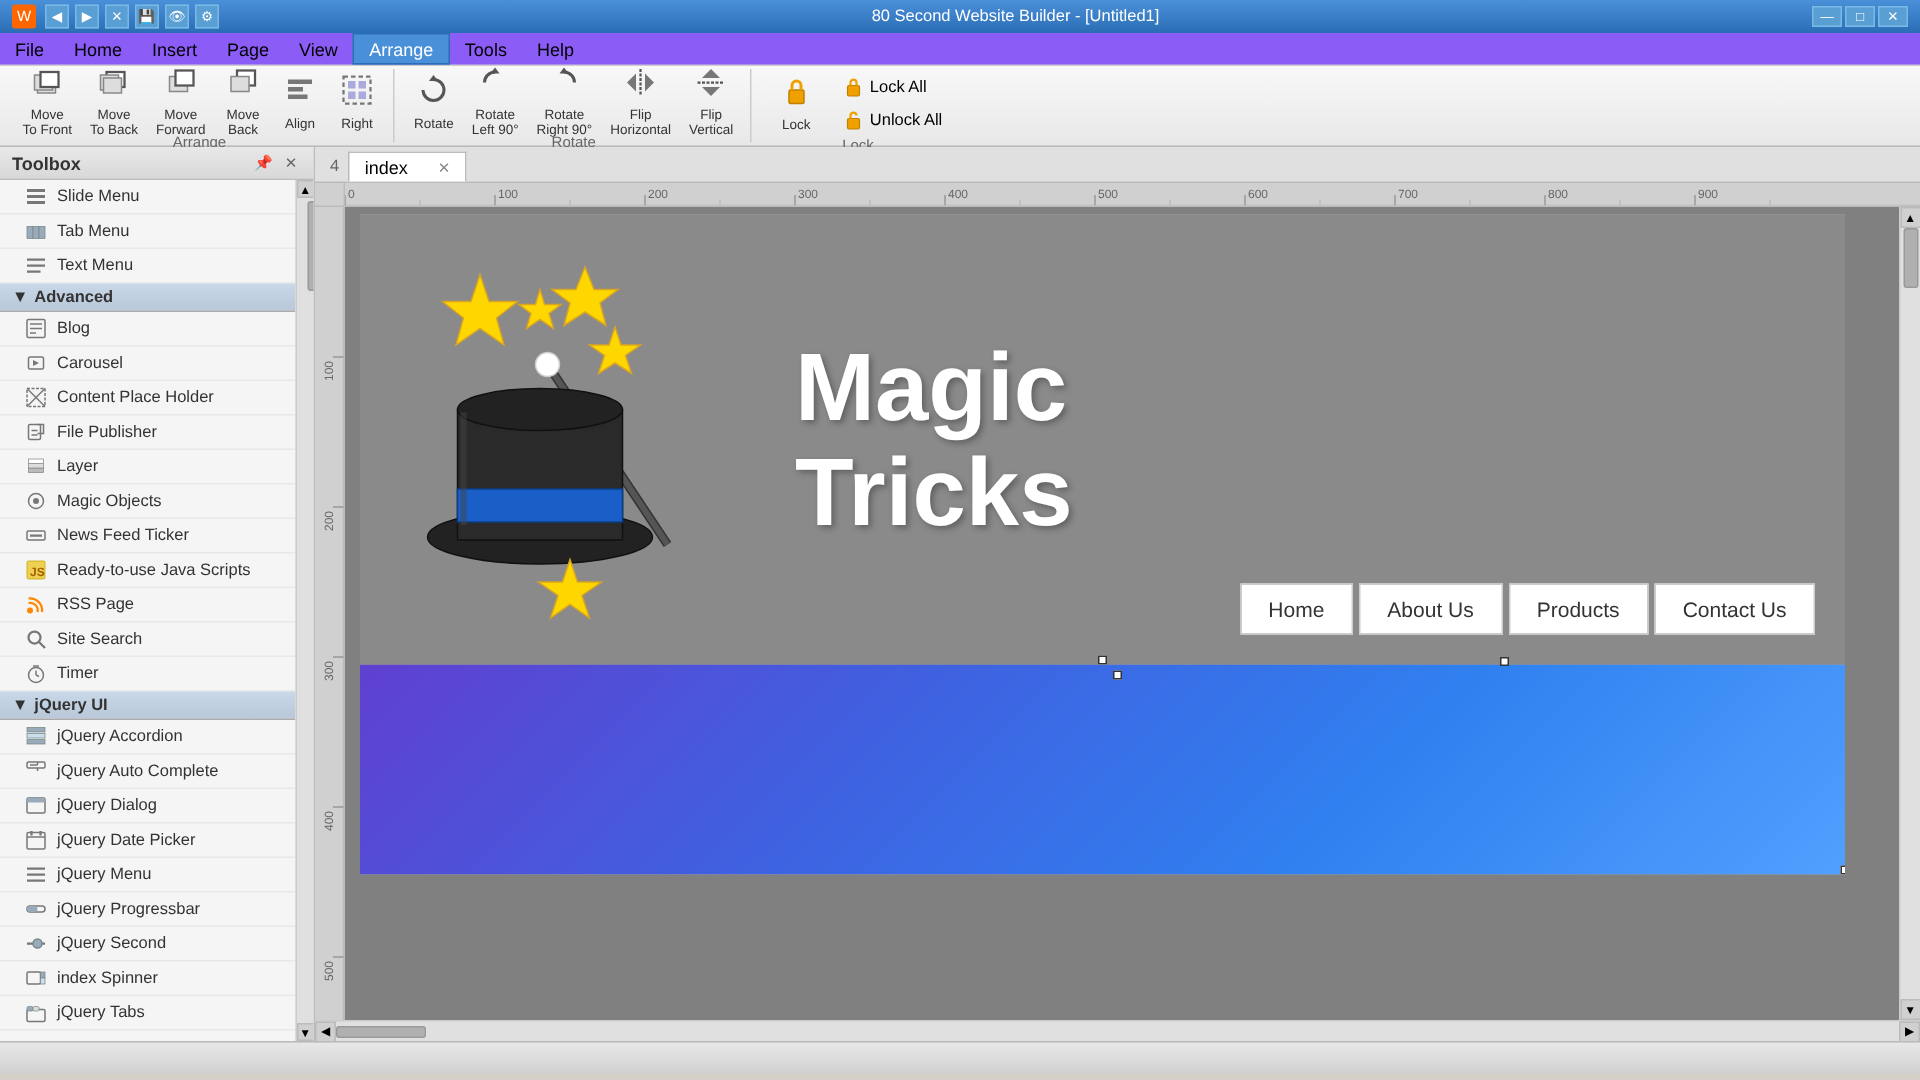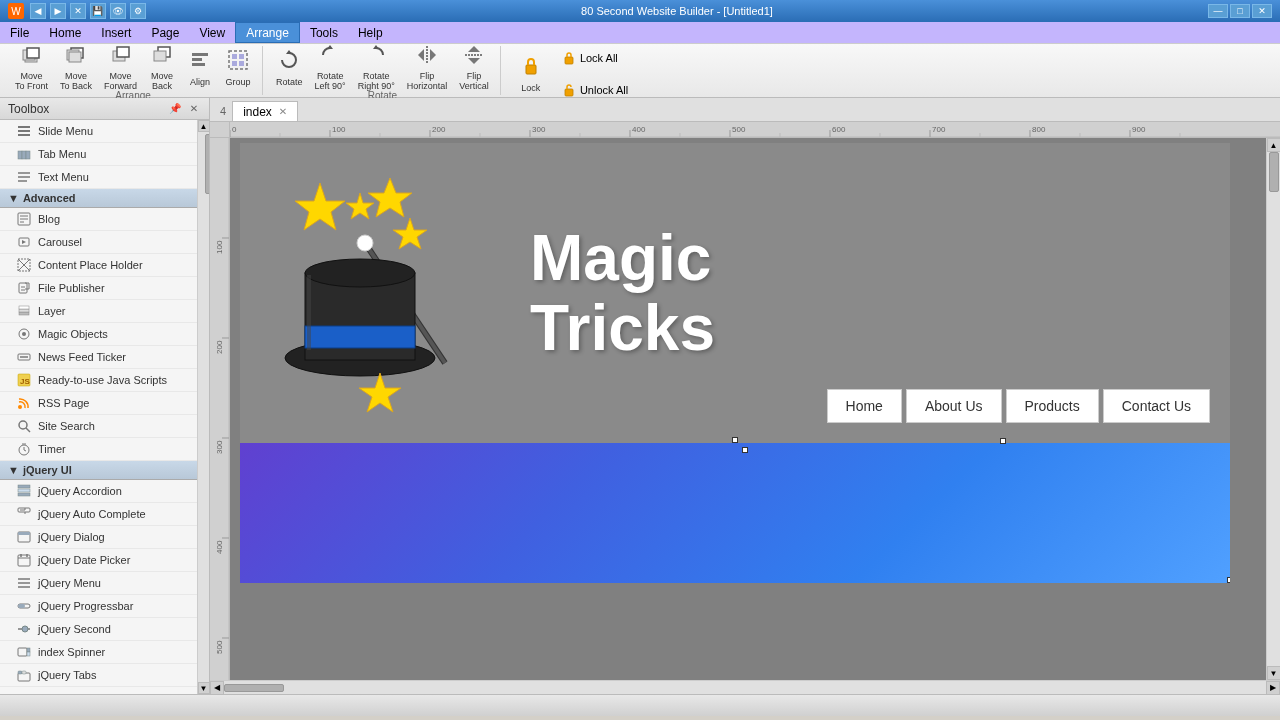--- a/index.html
+++ b/index.html
@@ -17,21 +17,21 @@
       justify-content: space-between;
     }
     #title-bar-left { display: flex; align-items: center; gap: 6px; }
     #title-bar-icons { display: flex; gap: 4px; }
     .title-icon { width: 16px; height: 16px; background: #5a9fd4; border: 1px solid #7ab8e8; display: inline-flex; align-items: center; justify-content: center; font-size: 9px; color: white; cursor: pointer; }
     #title-bar-controls { display: flex; gap: 2px; }
     .win-btn { width: 20px; height: 14px; background: #5a9fd4; border: 1px solid #7ab8e8; font-size: 9px; color: white; display: flex; align-items: center; justify-content: center; cursor: pointer; }
 
     
     #menu-bar {
-      background: #c4b5fd;
+      background: #8b5cf6;
       height: 22px;
       display: flex;
       align-items: flex-start;
       border-bottom: 1px solid #ccc;
     }
     .menu-item {
       padding: 3px 10px;
       cursor: pointer;
       font-size: 12px;
       color: #000;
@@ -76,21 +76,21 @@
       cursor: pointer;
       border: 1px solid transparent;
       border-radius: 2px;
       font-size: 9px;
       min-width: 36px;
       height: 40px;
       color: #333;
       text-align: center;
     }
     .toolbar-btn-icon { font-size: 18px; margin-bottom: 1px; }
-    .lock-group { display: flex; flex-direction: column; gap: 12px; justify-content: flex-end; }
+    .lock-group { display: flex; flex-direction: column; gap: 2px; justify-content: flex-end; }
     .lock-btn {
       display: flex; align-items: center; gap: 4px; padding: 2px 6px; cursor: pointer;
       border: 1px solid transparent; border-radius: 2px; font-size: 11px; white-space: nowrap;
     }
 
     
     #main {
       display: flex;
       height: calc(720px - 22px - 22px - 54px - 26px);
     }
@@ -106,21 +106,21 @@
     }
     #toolbox-header {
       background: linear-gradient(to bottom, #e8e8e8, #d8d8d8);
       border-bottom: 1px solid #bbb;
       padding: 3px 8px;
       display: flex;
       align-items: center;
       justify-content: space-between;
       height: 22px;
     }
-    #toolbox-title { font-size: 12px; font-weight: normal; color: #333; }
+    #toolbox-title { font-size: 12px; font-weight: bold; color: #333; }
     #toolbox-controls { display: flex; gap: 4px; }
     .toolbox-ctrl-btn { font-size: 10px; cursor: pointer; color: #666; width: 14px; height: 14px; display: flex; align-items: center; justify-content: center; border: 1px solid transparent; }
 
     #toolbox-list {
       overflow-y: auto;
       flex: 1;
     }
     .toolbox-category {
       background: linear-gradient(to bottom, #c8d8e8, #b8c8d8);
       padding: 3px 8px;
@@ -188,21 +188,21 @@
     #tab-number { color: #666; font-size: 11px; padding: 4px 6px; }
     .tab {
       background: white;
       border: 1px solid #bbb;
       border-bottom: none;
       padding: 3px 10px;
       font-size: 12px;
       cursor: pointer;
       display: flex;
       align-items: center;
-      gap: 7px;
+      gap: 20px;
       height: 20px;
     }
     .tab-close { font-size: 10px; color: #888; cursor: pointer; }
 
     
     #ruler-container {
       display: flex;
     }
     #ruler-corner { width: 20px; height: 16px; background: #d0d0d0; border-right: 1px solid #bbb; border-bottom: 1px solid #bbb; flex-shrink: 0; }
     #ruler-h {
@@ -394,21 +394,21 @@
       <div class="toolbar-btn">
         <div class="toolbar-btn-icon">
           <svg width="22" height="22" viewBox="0 0 22 22">
               <rect x="2" y="2" width="18" height="18" fill="none" stroke="#777" stroke-width="1.5" stroke-dasharray="3,2"></rect>
               <rect x="5" y="5" width="5" height="5" fill="#aad"></rect>
               <rect x="12" y="5" width="5" height="5" fill="#aad"></rect>
               <rect x="5" y="12" width="5" height="5" fill="#aad"></rect>
               <rect x="12" y="12" width="5" height="5" fill="#aad"></rect>
             </svg>
         </div>
-        <span style="font-size:9px">Group</span>
+        <span style="font-size:9px">Right</span>
       </div>
     </div>
     <div class="toolbar-group-label">Arrange</div>
   </div>
 
   <div class="toolbar-group">
     <div class="toolbar-buttons">
       <div class="toolbar-btn">
         <div class="toolbar-btn-icon">
           <svg width="22" height="22" viewBox="0 0 22 22">

